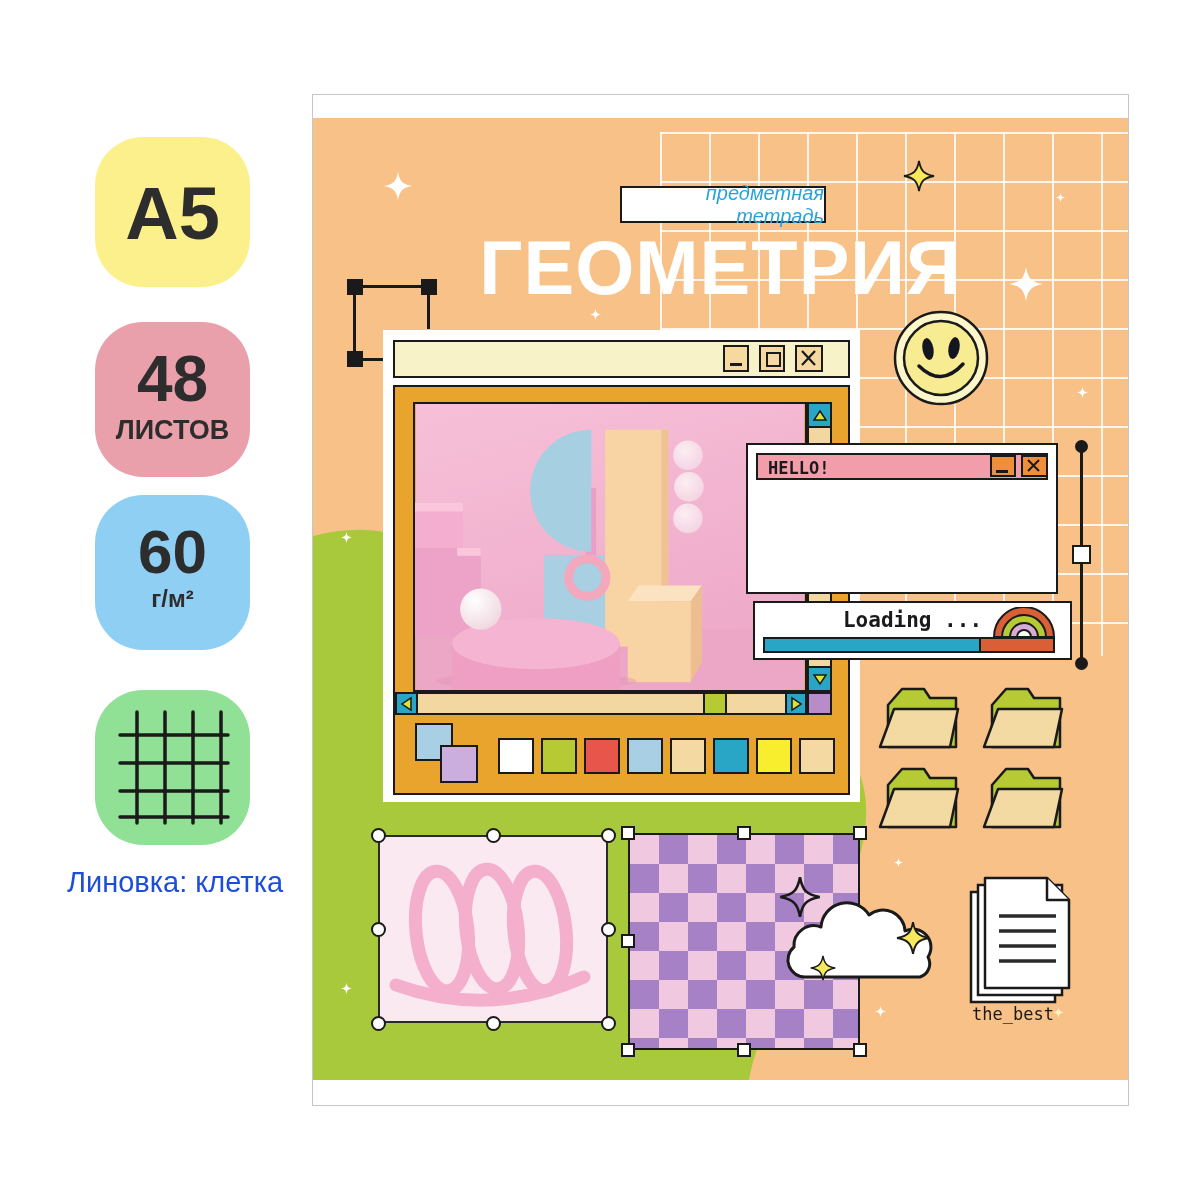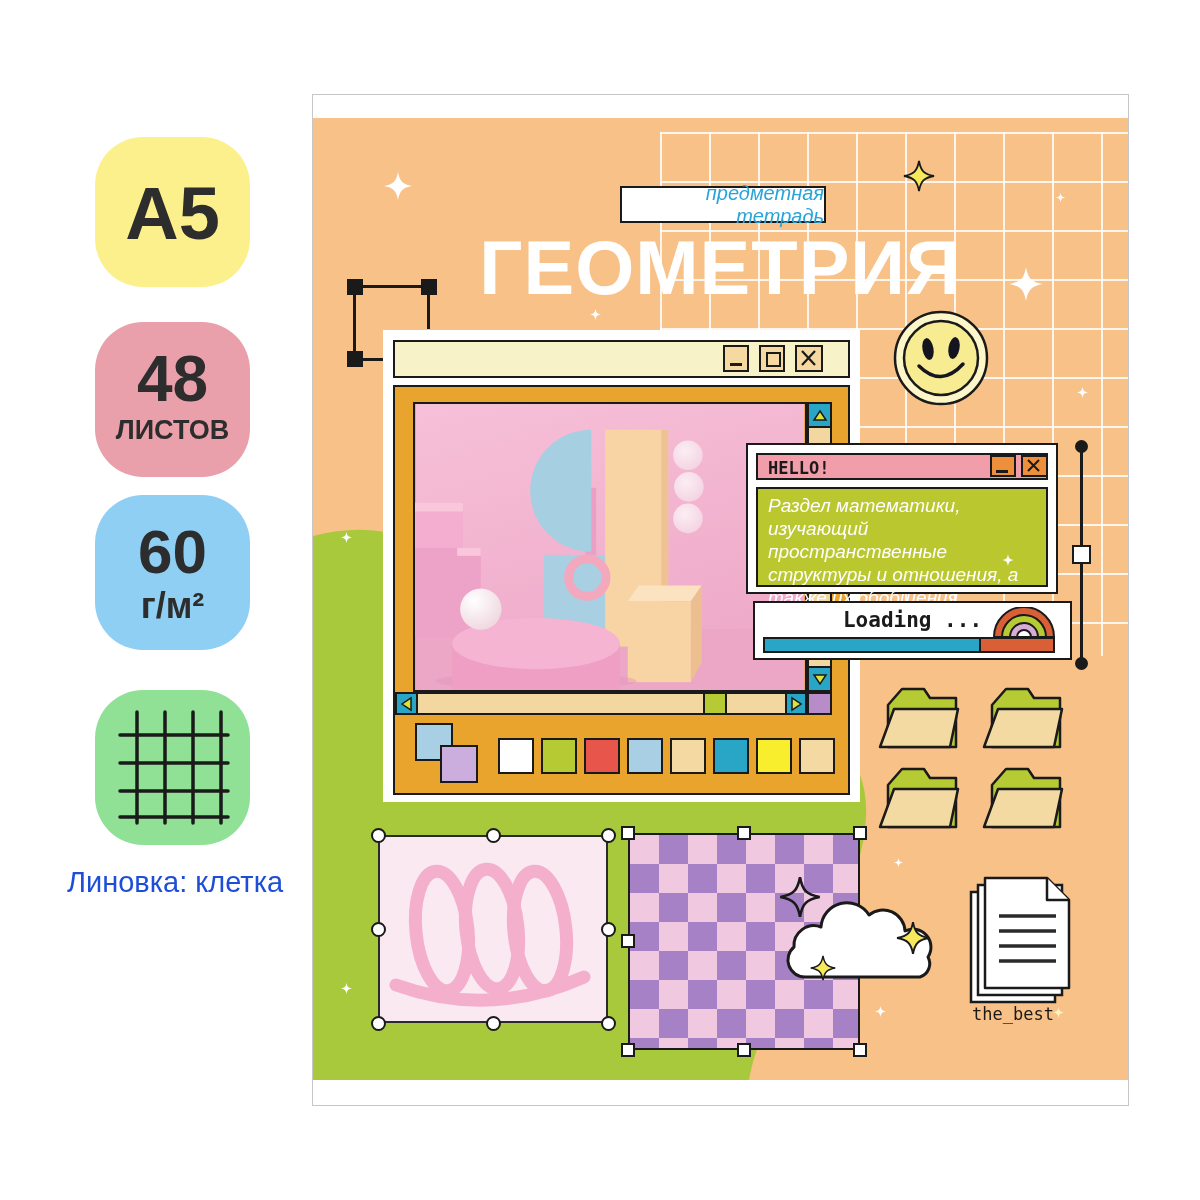--- a/index.html
+++ b/index.html
@@ -33,21 +33,21 @@
   <div class="big" style="font-size:74px;padding-top:40px;">A5</div>
 </div>
 
 <div class="a badge" style="left:95px;top:300px;width:155px;height:155px;background:#e9a0ab;margin-top:22px;">
   <div class="big" style="font-size:64px;padding-top:25px;">48</div>
   <div style="font-size:27px;font-weight:bold;margin-top:4px;">ЛИСТОВ</div>
 </div>
 
 <div class="a badge" style="left:95px;top:495px;width:155px;height:155px;background:#8fcff3;">
   <div class="big" style="font-size:62px;padding-top:26px;">60</div>
-  <div style="font-size:36px;font-weight:bold;margin-top:2px;">г/м²</div>
+  <div style="font-size:24px;font-weight:bold;margin-top:2px;">г/м²</div>
 </div>
 
 <div class="a badge" style="left:95px;top:690px;width:155px;height:155px;background:#90e195;">
   <svg width="155" height="155" viewBox="0 0 155 155">
     <g stroke="#1a1a1a" stroke-width="3.5" stroke-linecap="round">
       <line x1="42" y1="22" x2="42" y2="133"></line>
         <line x1="70" y1="22" x2="70" y2="133"></line>
       <line x1="98" y1="22" x2="98" y2="133"></line>
         <line x1="126" y1="22" x2="126" y2="133"></line>
       <line x1="25" y1="45" x2="133" y2="45"></line>
@@ -191,23 +191,20 @@
         <span class="mono" style="position:absolute;left:10px;top:3px;font-size:17px;font-weight:bold;color:#1a1a1a;">HELLO!</span>
       </div>
       <div class="a" style="left:242px;top:10px;width:26px;height:22px;background:#ee8f3c;border:2.5px solid #1a1a1a;box-sizing:border-box;">
         <div class="blackline" style="left:4px;top:13px;width:12px;height:2.5px;"></div>
       </div>
       <div class="a" style="left:273px;top:10px;width:27px;height:22px;background:#ee8f3c;border:2.5px solid #1a1a1a;box-sizing:border-box;">
         <svg width="22" height="17">
             <path d="M5,3 L16,14 M16,3 L5,14" stroke="#1a1a1a" stroke-width="2"></path>
           </svg>
       </div>
-      <div class="a" style="left:8px;top:42px;width:292px;height:100px;background:#bac72f;border:2px solid #1a1a1a;box-sizing:border-box;">
-        <div style="position:absolute;left:10px;top:5px;width:272px;color:#ffffff;font-style:italic;font-size:19px;line-height:23px;">Раздел математики, изучающий пространственные структуры и отношения, а также их обобщения.</div>
-      </div>
     </div>
 
     <div class="a dialog" style="left:440px;top:483px;width:319px;height:59px;">
       <div class="mono" style="position:absolute;left:0;top:5px;width:100%;text-align:center;font-size:21px;font-weight:bold;color:#1a1a1a;">Loading ...</div>
       <div class="a" style="left:8px;top:34px;width:292px;height:16px;background:#d85f36;border:2px solid #1a1a1a;box-sizing:border-box;">
         <div class="a" style="left:0;top:0;width:214px;height:12px;background:#29a5c5;border-right:2px solid #1a1a1a;"></div>
       </div>
       <svg class="a" style="left:238px;top:4px;" width="62" height="31" viewBox="0 0 62 31">
         <path d="M1,30 A30,30 0 0 1 61,30 Z" fill="#d85f36" stroke="#1a1a1a" stroke-width="2"></path>
         <path d="M9,30 A22,22 0 0 1 53,30 Z" fill="#b5ca33" stroke="#1a1a1a" stroke-width="2"></path>

